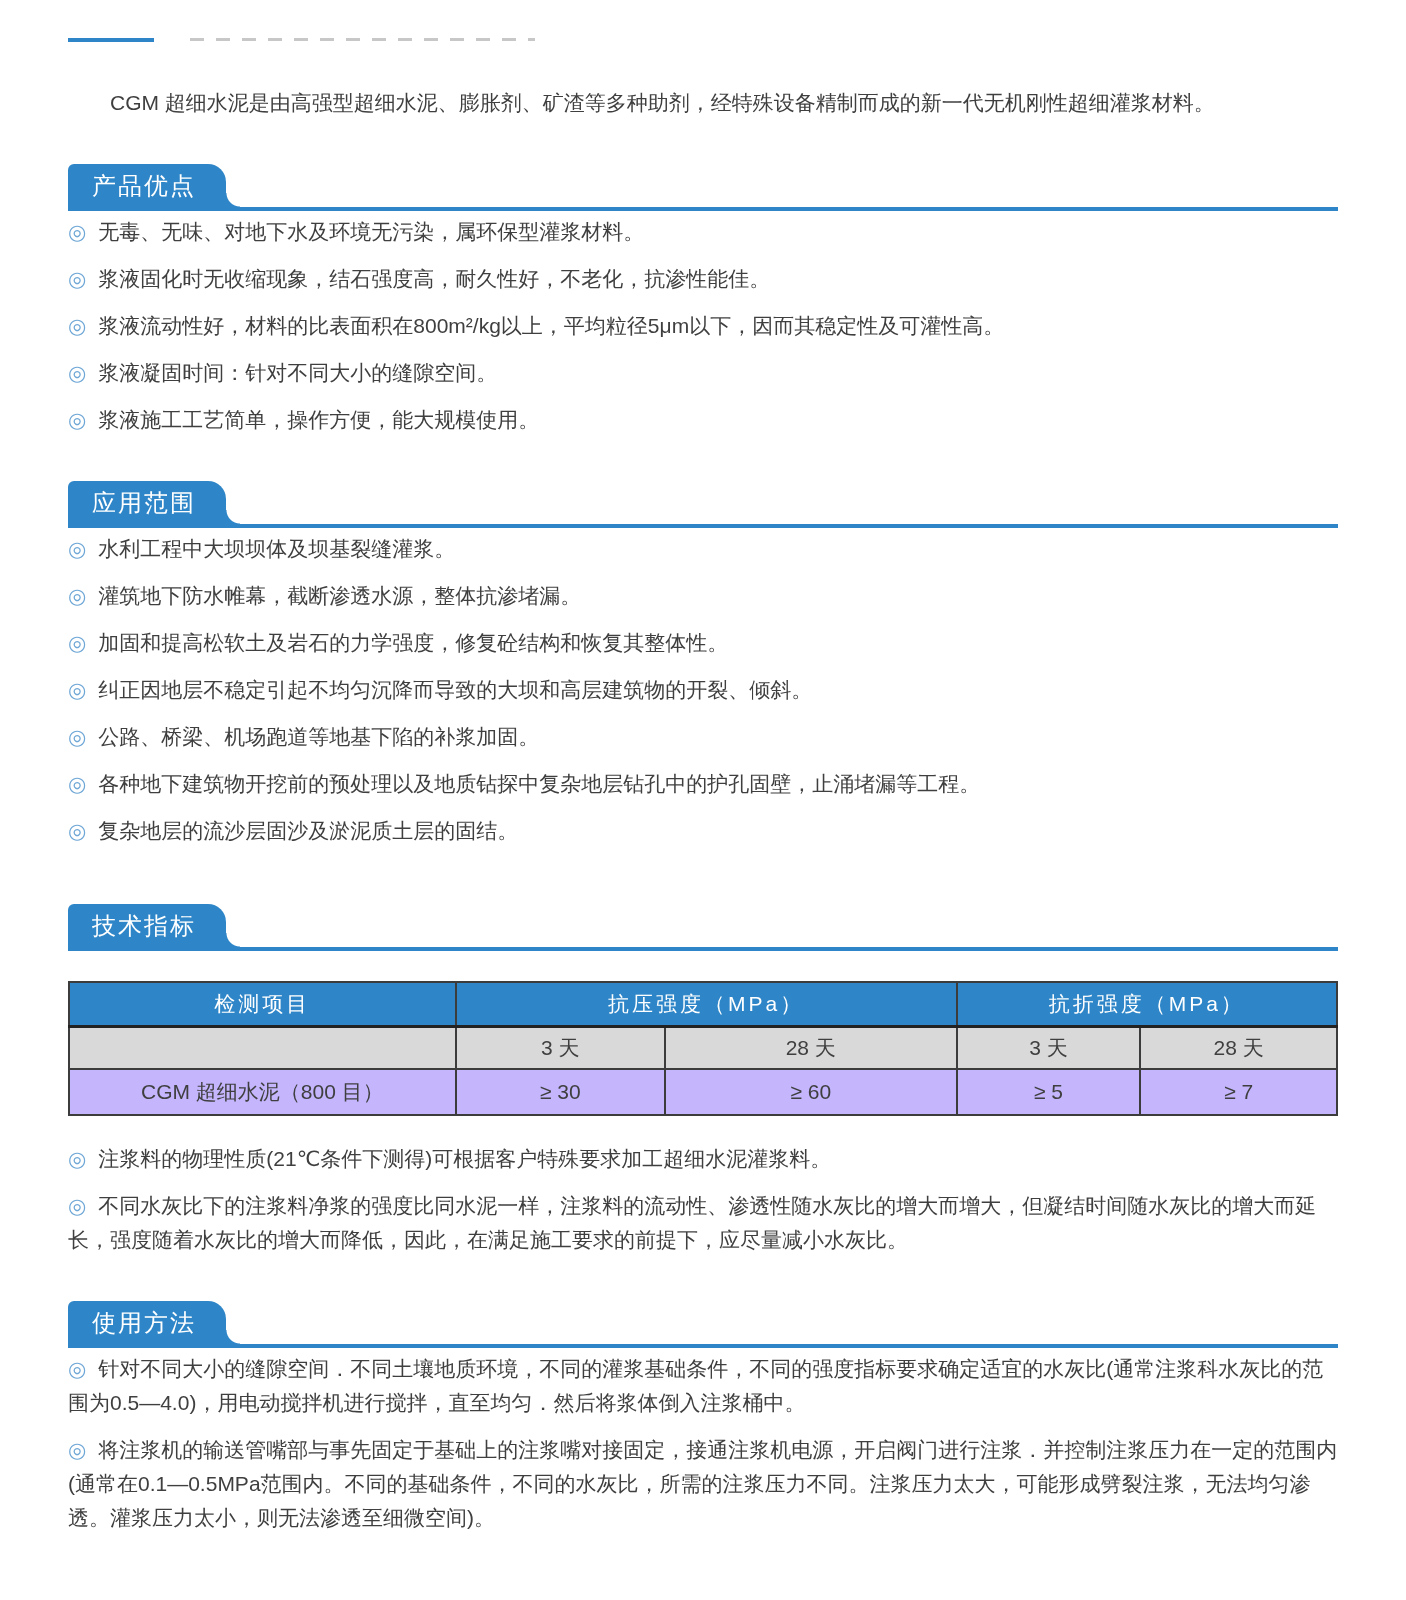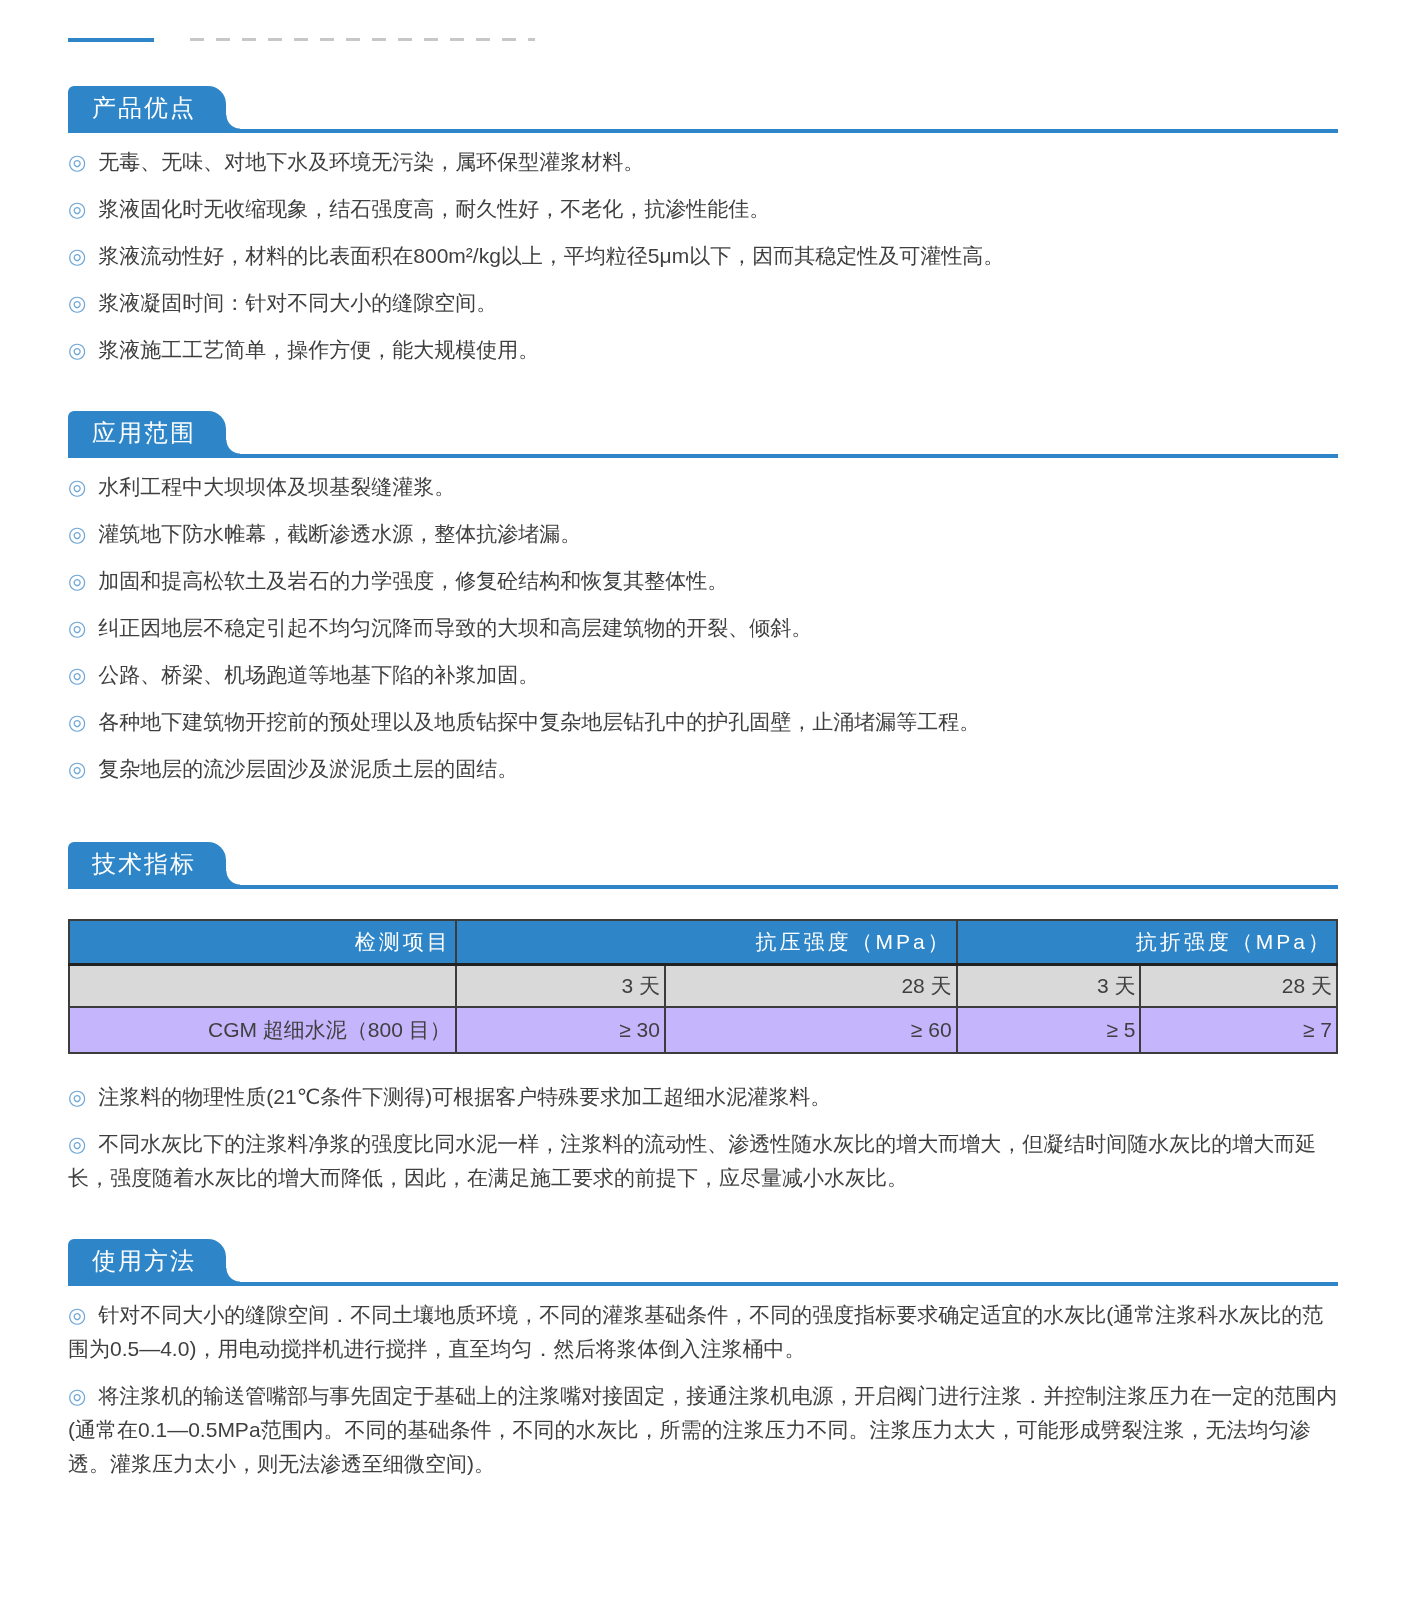--- a/index.html
+++ b/index.html
@@ -37,30 +37,30 @@
   .tab{
     display:inline-block;position:relative;background:var(--accent);color:#fff;
     font-size:24px;font-weight:400;letter-spacing:2px;line-height:1;
     padding:10px 30px 9px 24px;border-radius:6px 18px 0 0;
   }
   .tab::after{
     content:"";position:absolute;right:-14px;bottom:0;width:14px;height:14px;
     background:radial-gradient(circle at 100% 0, rgba(0,0,0,0) 13px, var(--accent) 14px);
   }
 
-  .bullets{margin-top:12px;}
+  .bullets{margin-top:4px;}
   .bullet{margin:0 0 13px 0;font-size:21px;line-height:1.62;}
   .dot{color:var(--bullet);margin-right:12px;}
 
   .spec-table{
     width:100%;border-collapse:collapse;margin-top:30px;table-layout:fixed;
     font-size:21px;
   }
   .spec-table th,.spec-table td{
-    border:2px solid var(--table-border);text-align:right;vertical-align:middle;
+    border:2px solid var(--table-border);text-align:center;vertical-align:middle;
     padding:6px 4px;font-weight:400;
   }
   .spec-table .thead th{
     background:var(--accent);color:#ffffff;letter-spacing:3px;
     border-bottom:3px solid #222;padding:7px 4px;
   }
   .spec-table .subhead td{background:var(--table-subheader-bg);}
   .spec-table .datarow td{background:#c4b5fd;padding:8px 4px;}
   .col-item{width:30.5%;}
   .col-a{width:16.5%;}
@@ -71,20 +71,21 @@
   .notes{margin-top:26px;}
 </style>
 </head>
 <body>
 
 <div class="content">
   <div class="top-artifact"></div>
 
   <div class="title-rule"></div>
 
+  <p class="intro">CGM 超细水泥是由高强型超细水泥、膨胀剂、矿渣等多种助剂，经特殊设备精制而成的新一代无机刚性超细灌浆材料。</p>
 
   <div class="section-header">
     <span class="tab">产品优点</span>
   </div>
   <div class="bullets">
     <p class="bullet"><span class="dot">◎</span><span>无毒、无味、对地下水及环境无污染，属环保型灌浆材料。</span></p>
     <p class="bullet"><span class="dot">◎</span><span>浆液固化时无收缩现象，结石强度高，耐久性好，不老化，抗渗性能佳。</span></p>
     <p class="bullet"><span class="dot">◎</span><span>浆液流动性好，材料的比表面积在800m²/kg以上，平均粒径5μm以下，因而其稳定性及可灌性高。</span></p>
     <p class="bullet"><span class="dot">◎</span><span>浆液凝固时间：针对不同大小的缝隙空间。</span></p>
     <p class="bullet"><span class="dot">◎</span><span>浆液施工工艺简单，操作方便，能大规模使用。</span></p>

